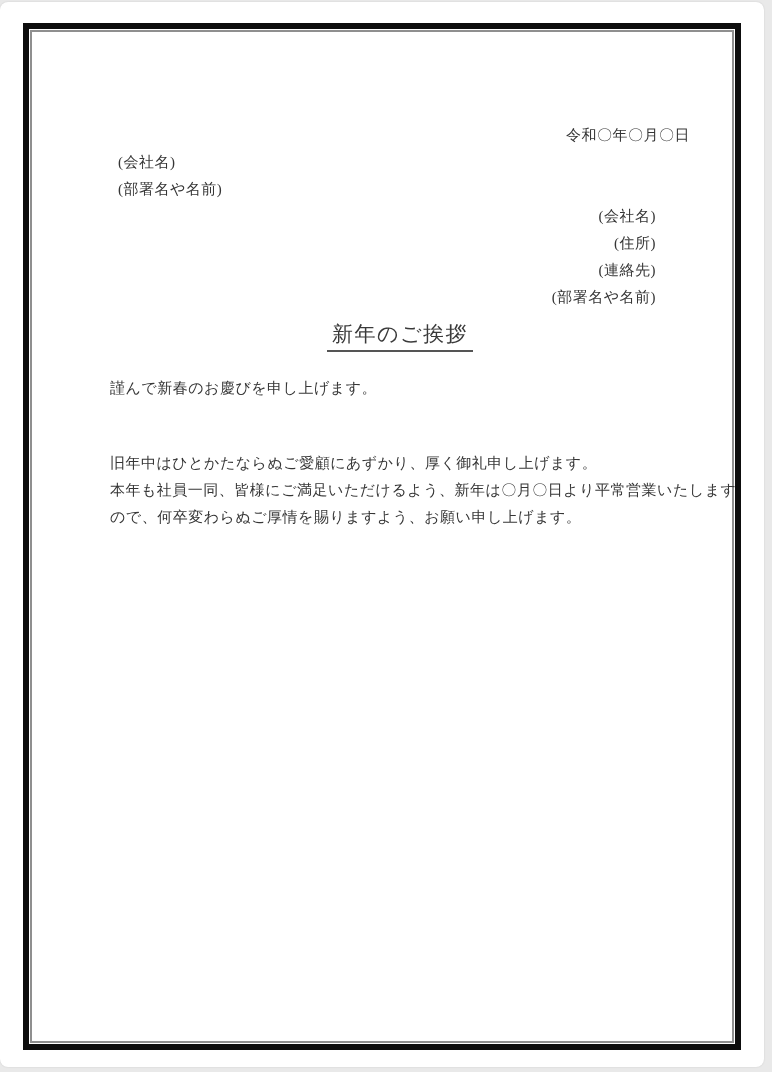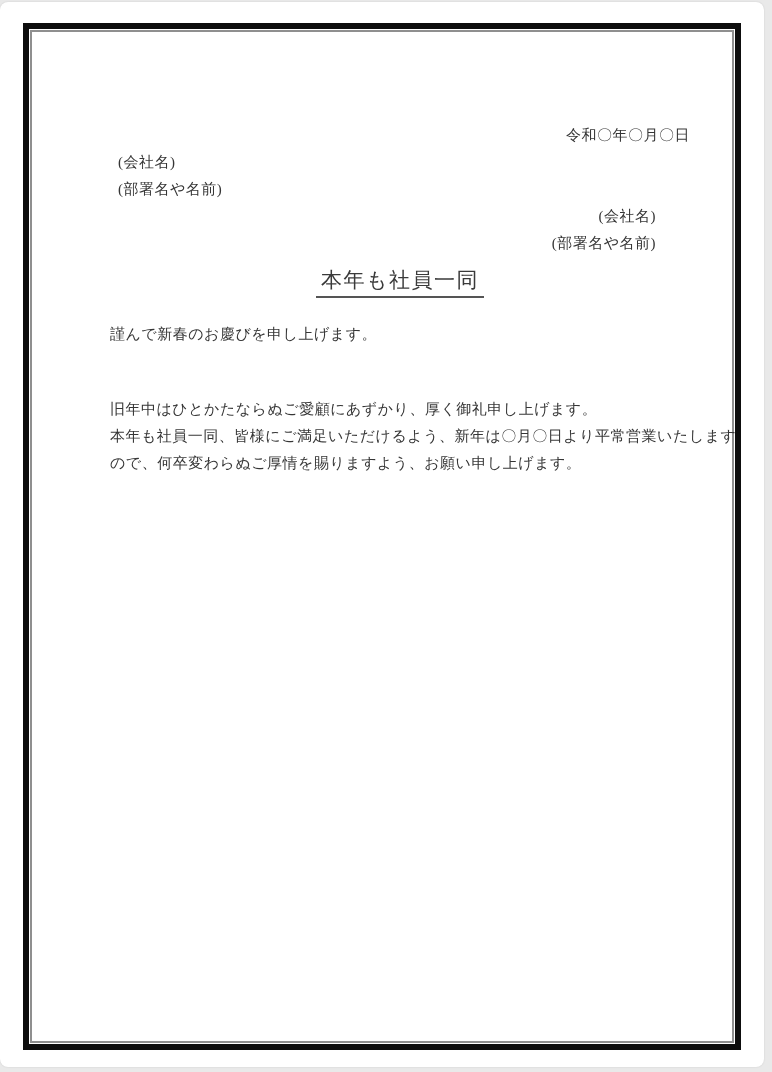--- a/index.html
+++ b/index.html
@@ -99,25 +99,27 @@
 
       <div class="date-line line">令和〇年〇月〇日</div>
 
       <div class="recipient-block">
         <div class="line">(会社名)</div>
         <div class="line">(部署名や名前)</div>
       </div>
 
       <div class="sender-block">
         <div class="line">(会社名)</div>
+        <div class="line">(住所)</div>
+        <div class="line">(連絡先)</div>
         <div class="line">(部署名や名前)</div>
       </div>
 
       <div class="title-row">
-        <span class="doc-title">本年も社員一同</span>
+        <span class="doc-title">新年のご挨拶</span>
       </div>
 
       <div class="greeting-line line">謹んで新春のお慶びを申し上げます。</div>
 
       <div class="paragraph-block">
         <div class="line">旧年中はひとかたならぬご愛顧にあずかり、厚く御礼申し上げます。</div>
         <div class="line">本年も社員一同、皆様にご満足いただけるよう、新年は〇月〇日より平常営業いたします</div>
         <div class="line">ので、何卒変わらぬご厚情を賜りますよう、お願い申し上げます。</div>
       </div>
 

